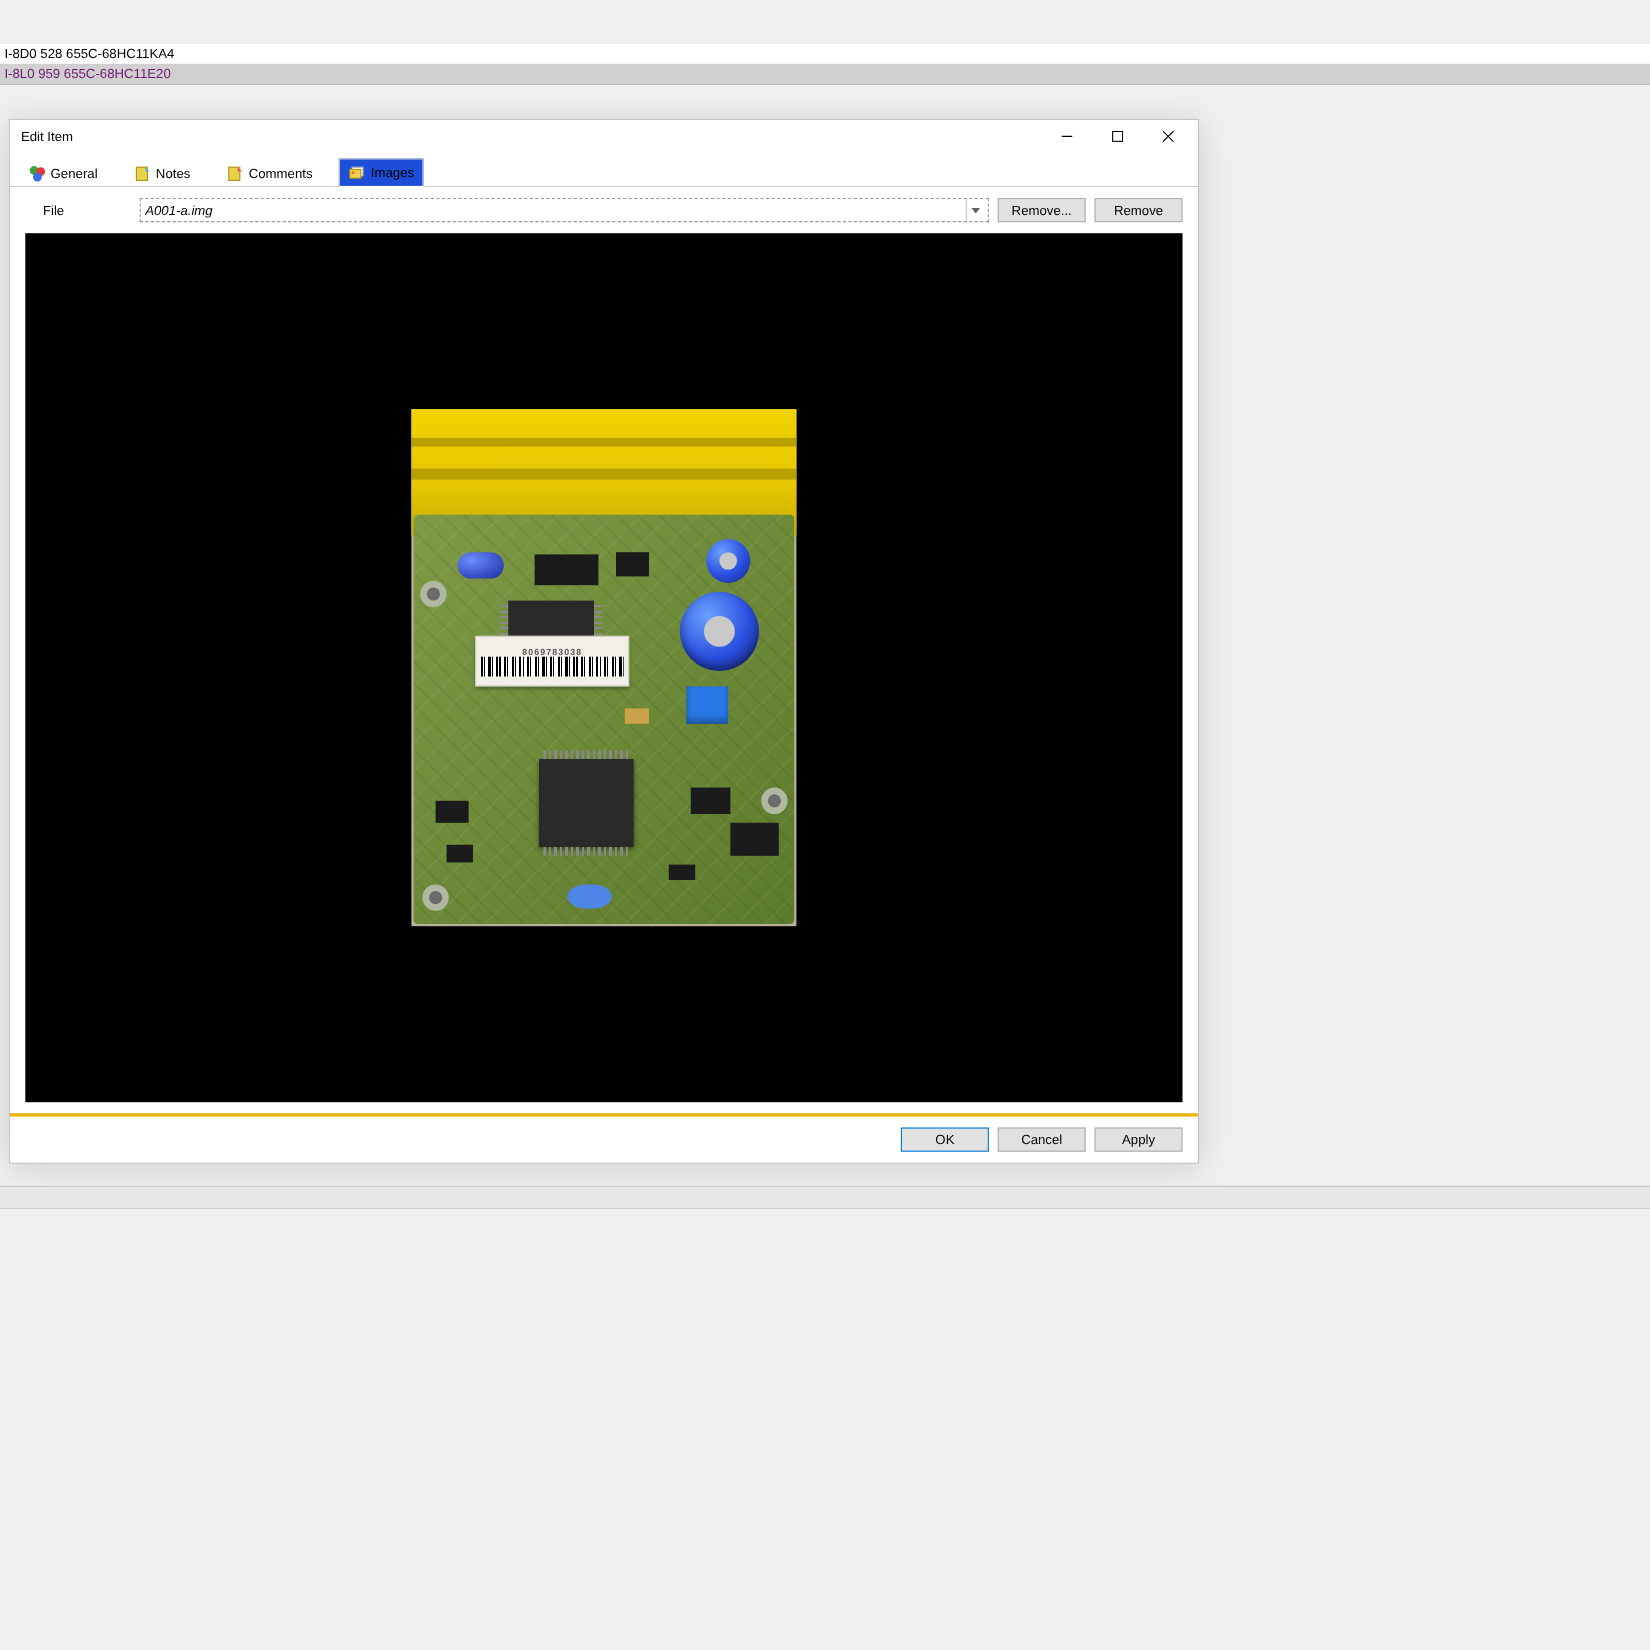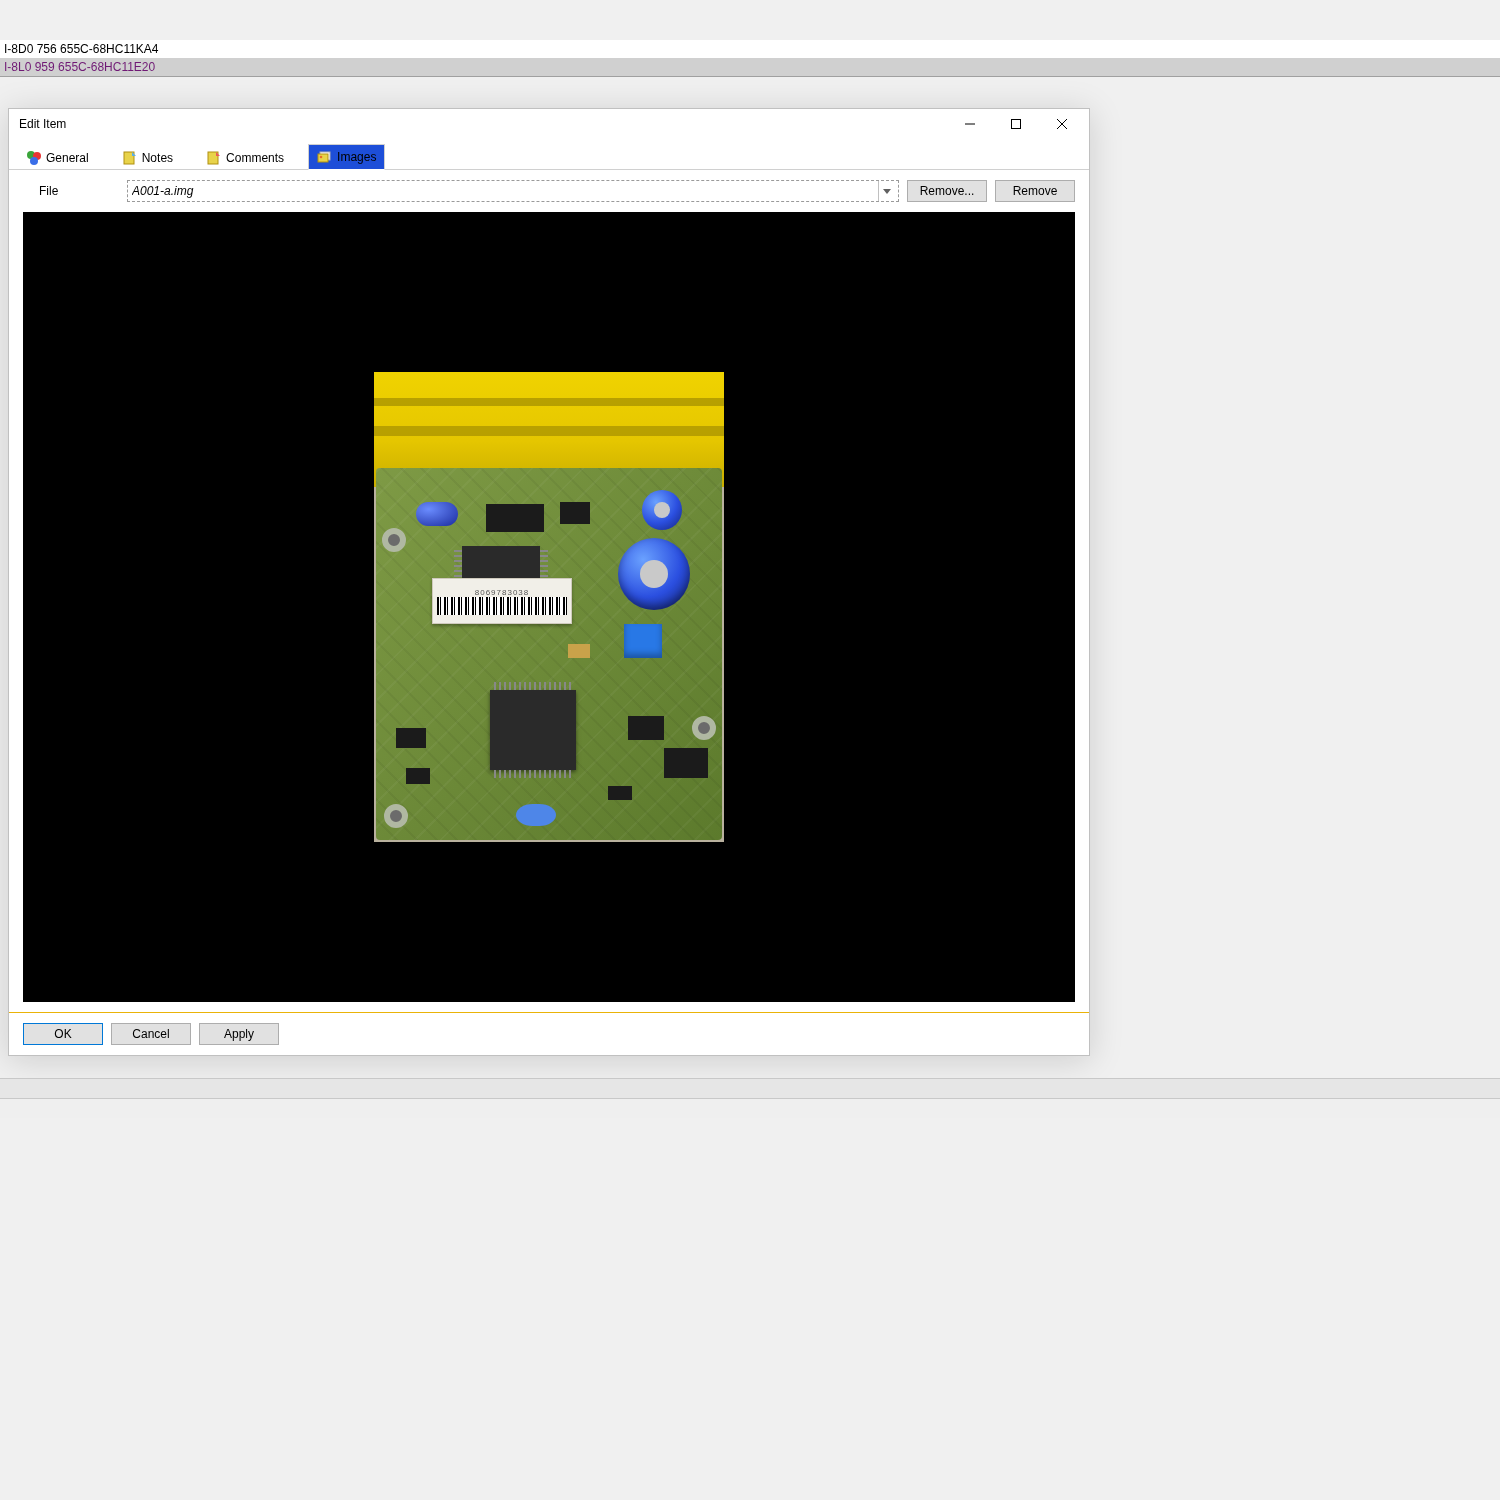--- a/index.html
+++ b/index.html
@@ -50,39 +50,39 @@
   .cap-lg::after { content:""; position:absolute; inset:22px; border-radius:50%; background:#c9c9c9; }
   .cap-sm { position:absolute; width:40px; height:40px; border-radius:50%; background: radial-gradient(circle at 35% 30%, #6aa1ff, #2b4fe0 55%, #14247a); }
   .cap-sm::after { content:""; position:absolute; inset:12px; border-radius:50%; background:#c9c9c9; }
   .disc { position:absolute; width:42px; height:24px; border-radius:12px; background: radial-gradient(ellipse at 30% 30%, #6a8cff, #1a2a9e); }
   .chip-big { position:absolute; background:#2a2a2a; box-shadow: 0 2px 4px rgba(0,0,0,.5); }
   .chip-big::before,.chip-big::after { content:""; position:absolute; background:repeating-linear-gradient(90deg,#888 0 2px, transparent 2px 5px); height:8px; left:4px; right:4px; }
   .chip-big::before { top:-8px; } .chip-big::after { bottom:-8px; }
   .chip-vert { position:absolute; background:#2a2a2a; }
   .chip-vert::before,.chip-vert::after { content:""; position:absolute; background:repeating-linear-gradient(180deg,#888 0 2px, transparent 2px 5px); width:8px; top:4px; bottom:4px; }
   .chip-vert::before { left:-8px; } .chip-vert::after { right:-8px; }
-  .label { position:absolute; background:#f1efe8; border:1px solid #cfcabd; display:flex; flex-direction:column; align-items:center; justify-content:center; padding:4px; box-shadow:0 2px 3px rgba(0,0,0,.3); }
+  .label { position:absolute; background:#f1efe8; border:1px solid #cfcabd; display:flex; flex-direction:column; align-items:center; justify-content:center; padding:4px; box-shadow:0 2px 3px rgba(0,0,0,.3);font-weight:bold; }
   .label .num { font-size:8px; letter-spacing:1px; color:#555; }
   .label .bars { width:100%; height:18px; background: repeating-linear-gradient(90deg,#000 0 2px,#fff 2px 3px,#000 3px 4px,#fff 4px 7px); }
   .blue-box { position:absolute; background:#2878e6; box-shadow: inset 0 -4px 6px rgba(0,0,0,.3); }
   .oval { position:absolute; border-radius:50%/60%; background:#4e86e8; }
   .smd { position:absolute; background:#1b1b1b; }
   .tan { position:absolute; background:#c9a24a; }
 
-  .dlg-buttons { display: flex; gap: 8px; padding: 10px 14px; border-top: 1px solid #eab308; }
+  .dlg-buttons { display: flex; justify-content: flex-end; gap: 8px; padding: 10px 14px; border-top: 3px solid #eab308; }
 
   .bottom-bars { position: absolute; left: 0; right: 0; top: 1078px; }
   .bottom-bars .bar { height: 20px; background: #e6e6e6; border-top: 1px solid #c8c8c8; }
   .bottom-bars .bar + .bar { background: #efefef; }
 </style>
 </head>
 <body>
 
 <div class="parent-list">
-  <div class="list-row">I-8D0 756 655C-68HC11KA4</div>
+  <div class="list-row">I-8D0 528 655C-68HC11KA4</div>
   <div class="list-row selected">I-8L0 959 655C-68HC11E20</div>
 </div>
 
 <div class="edit-window">
   <div class="titlebar">
     <div class="title">Edit Item</div>
     <div class="winbtn">
       <svg viewBox="0 0 10 10">
           <line x1="0" y1="5" x2="10" y2="5" stroke="currentColor" stroke-width="1"></line>
         </svg>

